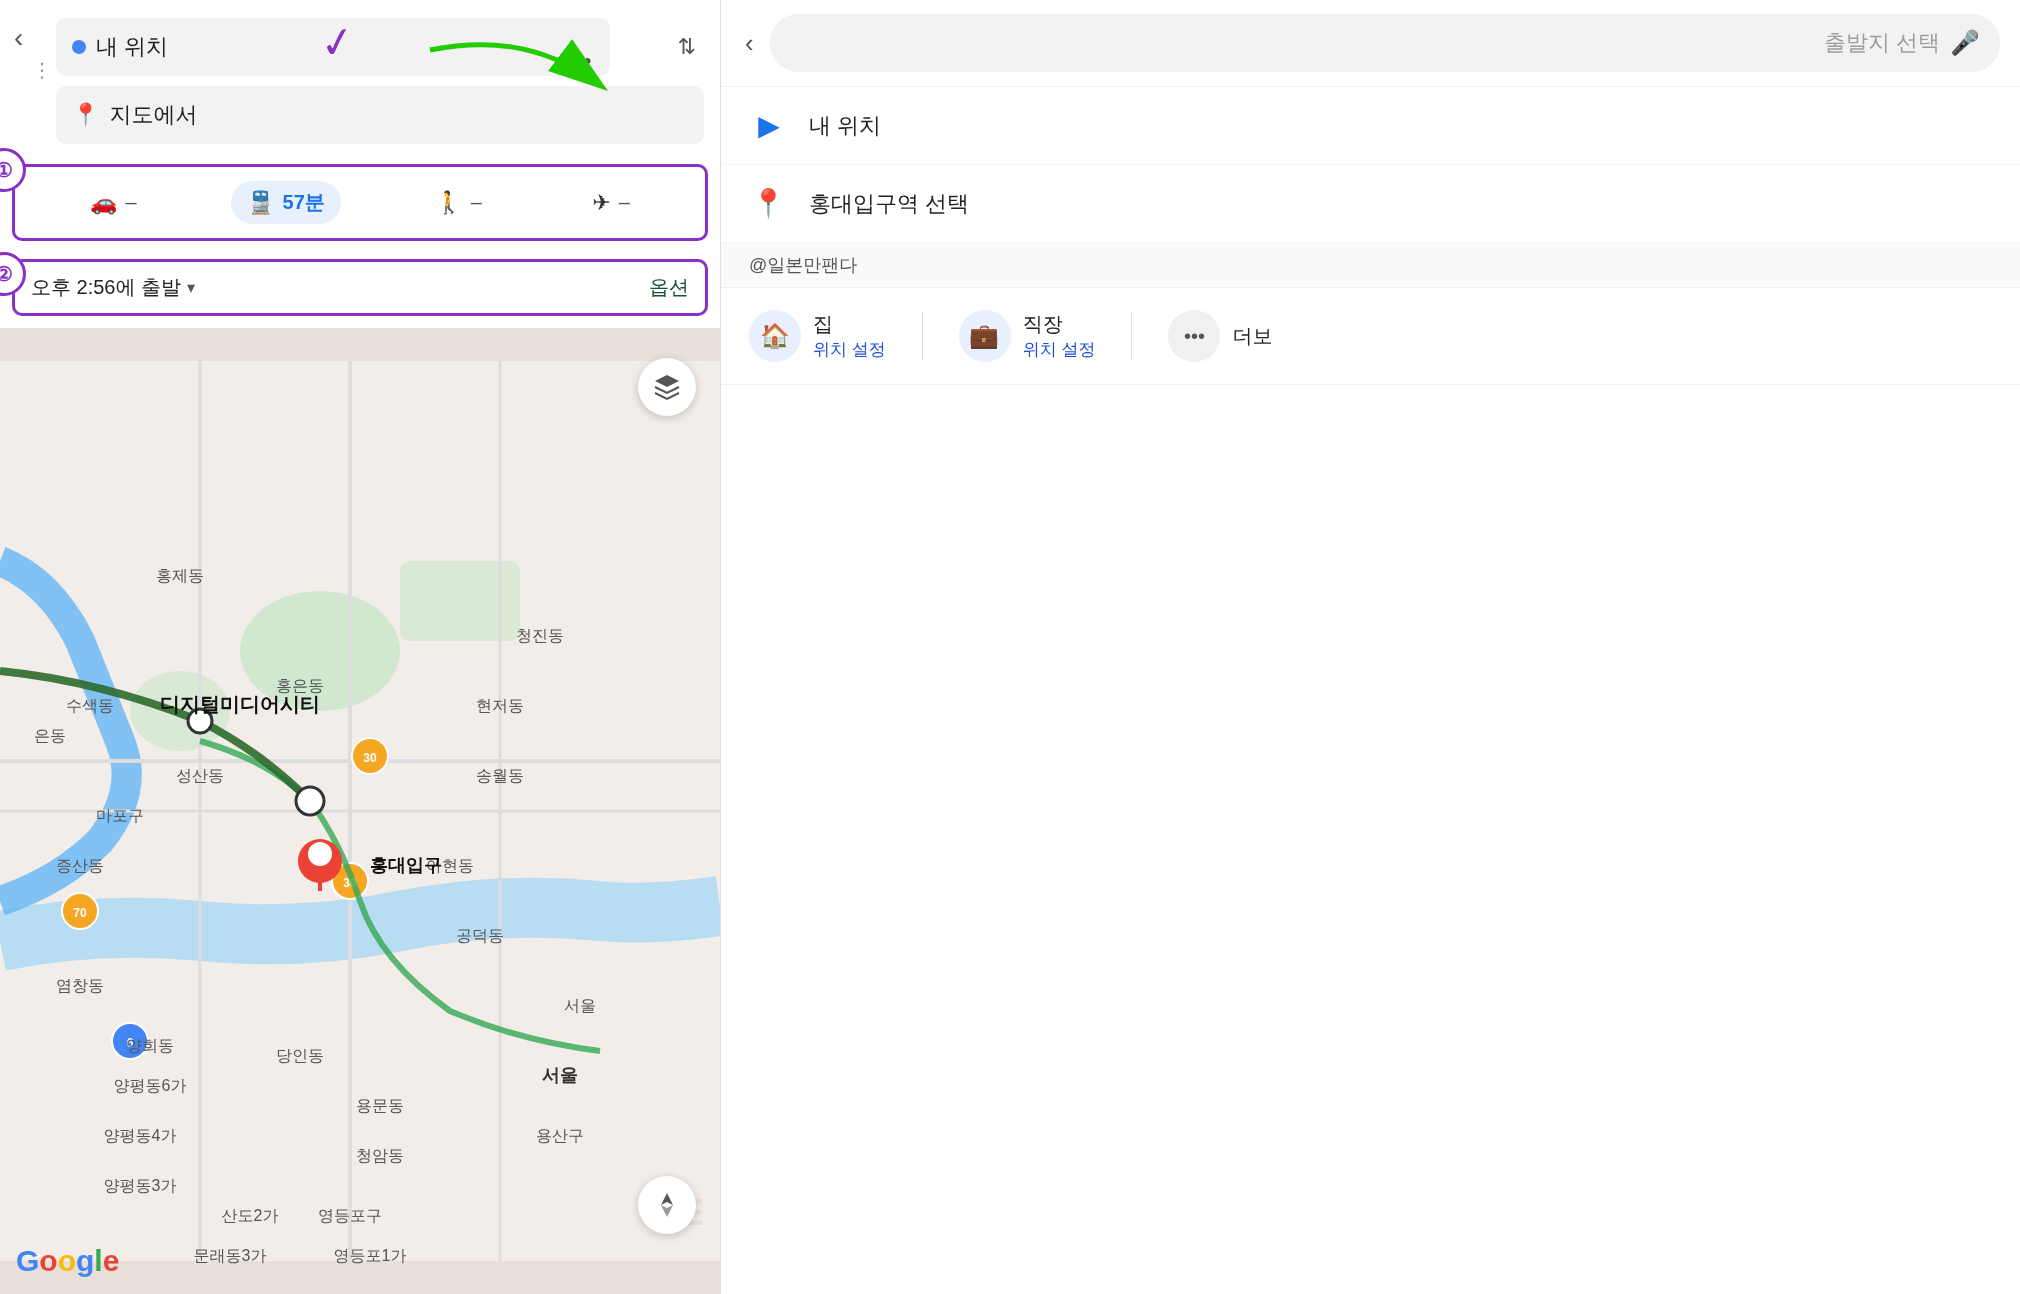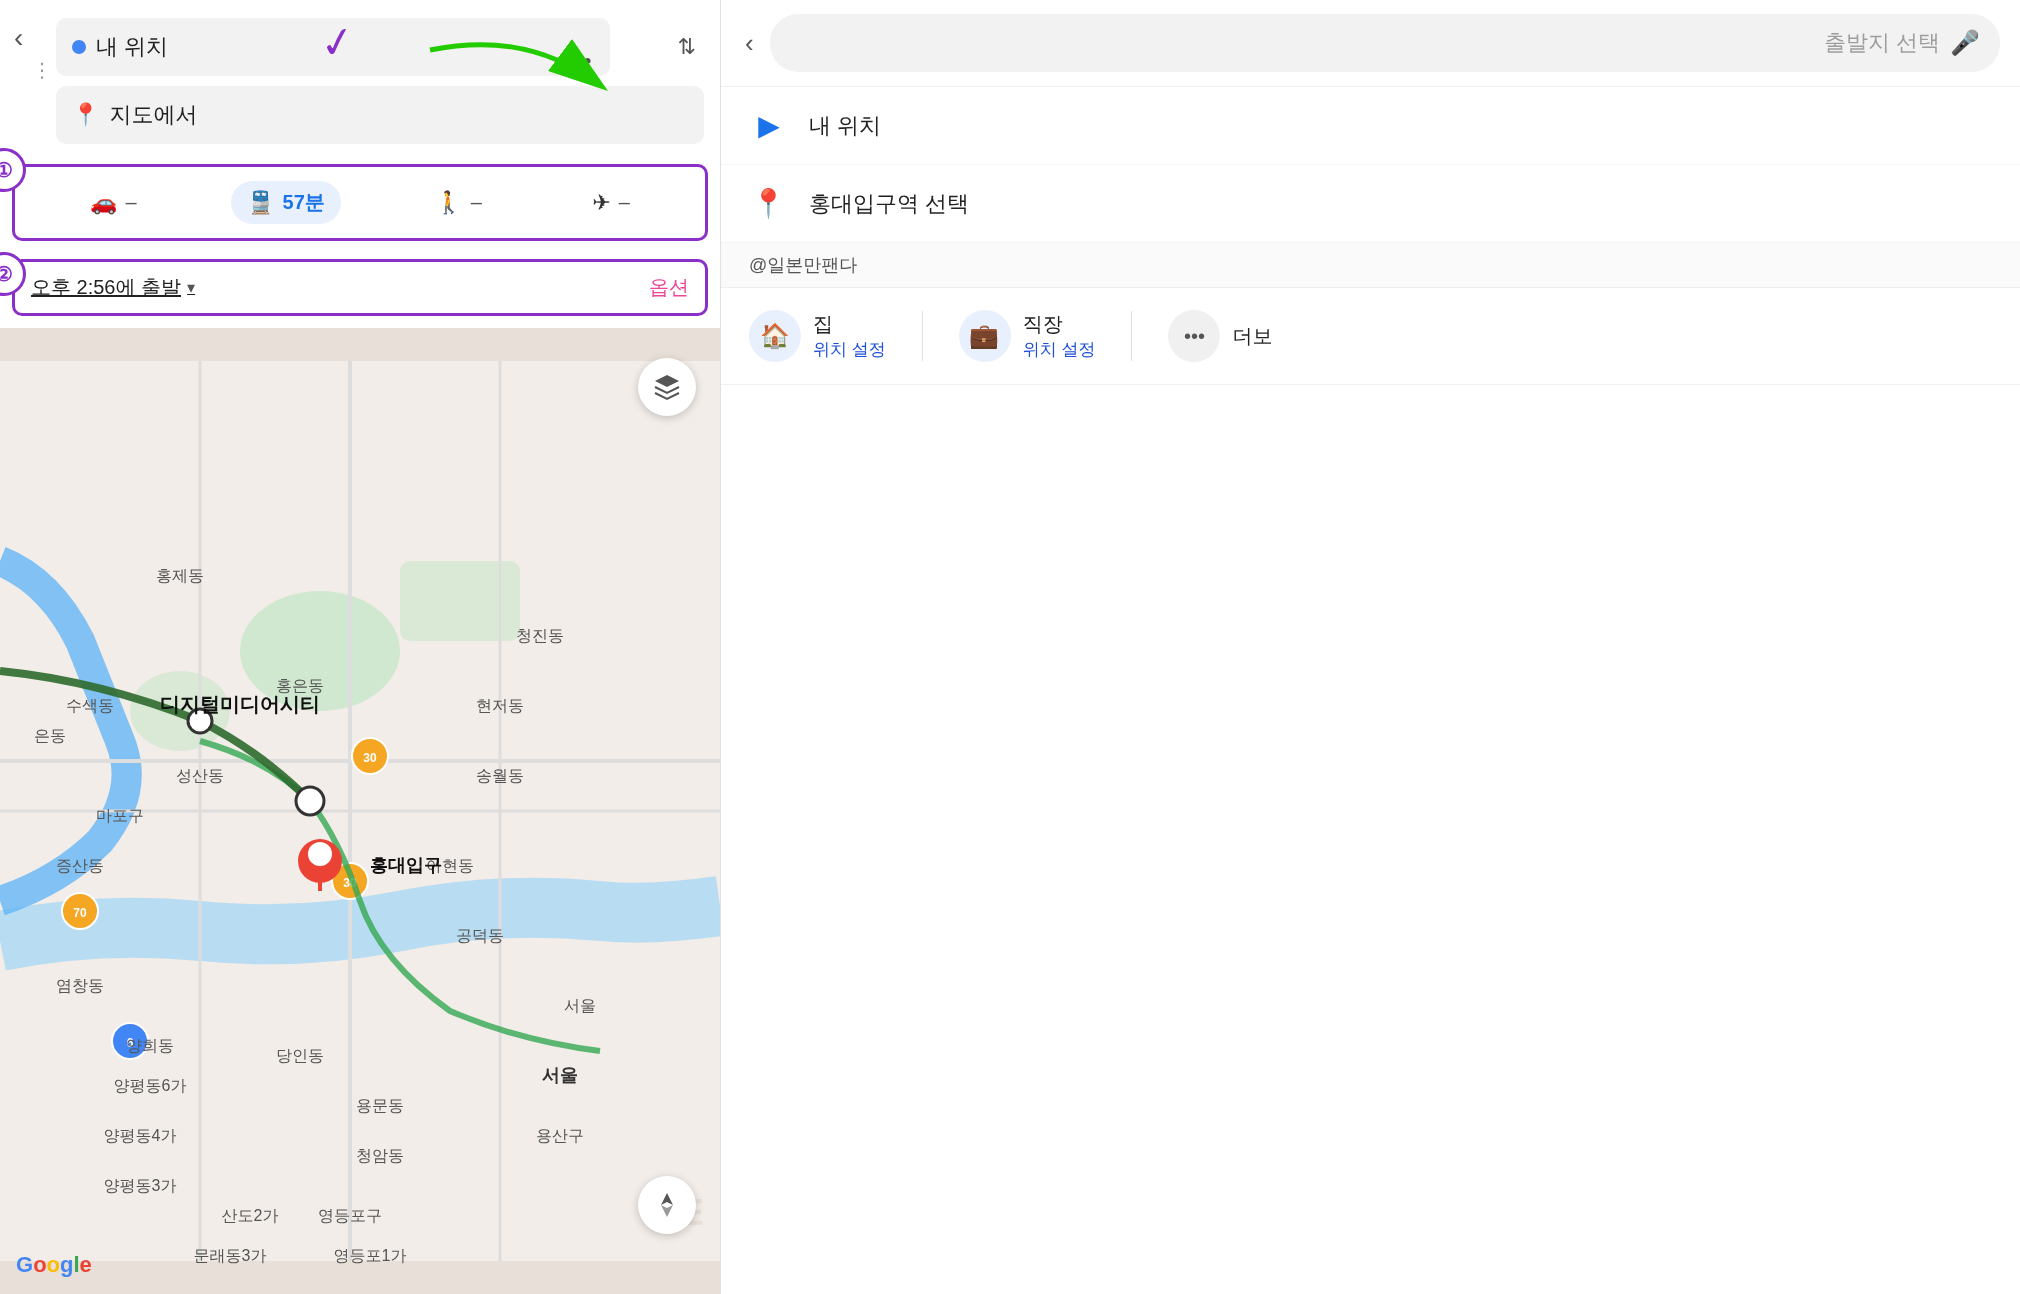--- a/index.html
+++ b/index.html
@@ -156,31 +156,30 @@
       justify-content: space-between;
       background: #fff;
     }
 
     .departure-time {
       font-size: 20px;
       color: #222;
       display: flex;
       align-items: center;
       gap: 6px;
-      text-decoration: underline;
     }
 
     .departure-time .chevron {
       font-size: 16px;
       color: #555;
     }
 
     .options-link {
       font-size: 20px;
-      color: #ec4899;
+      color: #14532d;
       cursor: pointer;
     }
 
     
     .annotation-circle {
       position: absolute;
       width: 44px;
       height: 44px;
       border: 3px solid #8B2FC9;
       border-radius: 50%;
@@ -254,21 +253,21 @@
       justify-content: center;
       font-size: 24px;
       cursor: pointer;
       z-index: 5;
     }
 
     .google-logo {
       position: absolute;
       bottom: 16px;
       left: 16px;
-      font-size: 22px;
+      font-size: 30px;
       font-weight: bold;
       z-index: 5;
       margin-top: 47px;
     }
 
     .google-g { color: #4285f4; }
     .google-o1 { color: #ea4335; }
     .google-o2 { color: #fbbc04; }
     .google-g2 { color: #4285f4; }
     .google-l { color: #34a853; }

